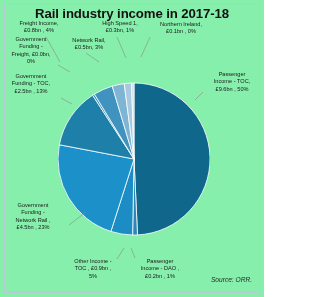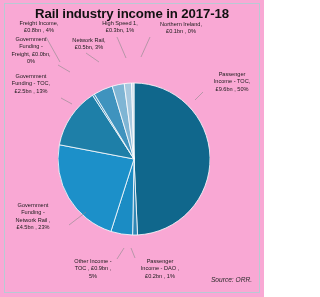--- a/index.html
+++ b/index.html
@@ -7,21 +7,21 @@
     padding: 0;
     background: #ffffff;
   }
   body {
     font-family: "Liberation Sans", sans-serif;
   }
   #figure {
     position: relative;
     width: 264px;
     height: 297px;
-    background: #f9a8d4;
+    background: #86efac;
     box-sizing: border-box;
     overflow: hidden;
   }
   .frame {
     position: absolute;
     left: 4px;
     top: 3px;
     width: 256px;
     height: 290px;
     border: 1px solid #b9c9d4;

